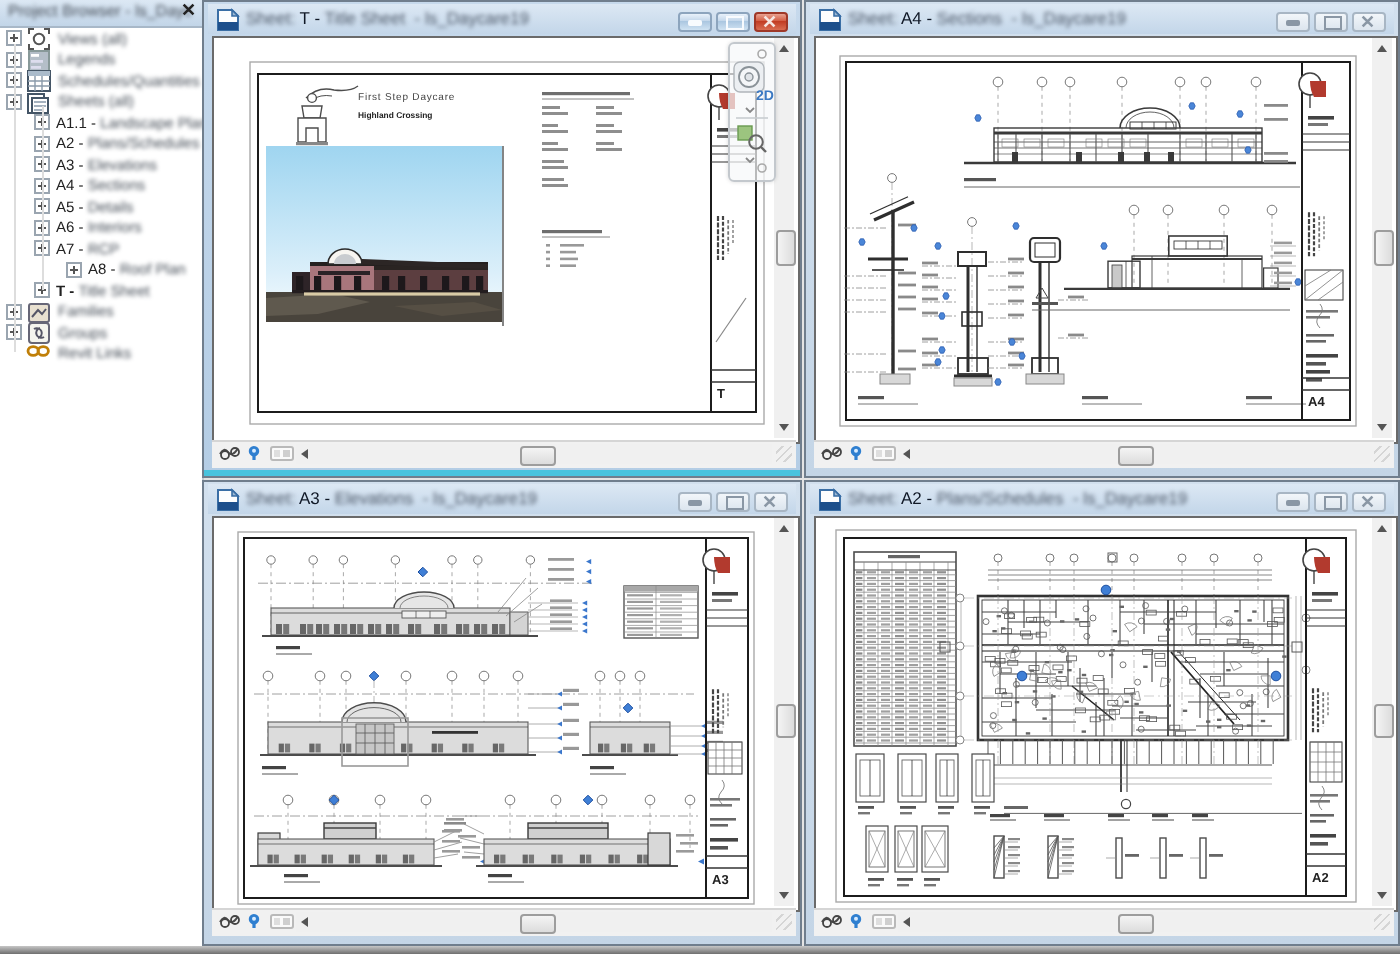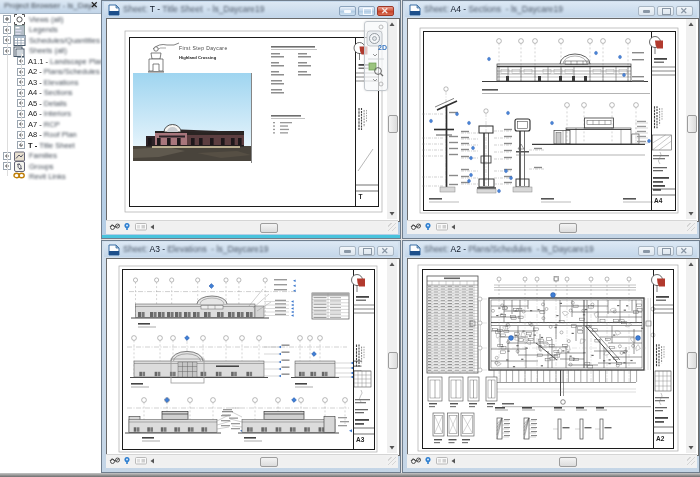--- a/index.html
+++ b/index.html
@@ -151,21 +151,21 @@
 
 <div class="abs" style="left:0;top:119.5px;width:101px;height:10px;">
       <svg width="9" height="9" style="position:absolute;left:17px;top:0.5px;">
         <rect x="0.5" y="0.5" width="7" height="7" fill="#fff" stroke="#9aa5b0"></rect>
         <line x1="2" y1="4" x2="6" y2="4" stroke="#555" stroke-width="1"></line>
         <line x1="4" y1="2" x2="4" y2="6" stroke="#555" stroke-width="1"></line>
       </svg>
       <span style="position:absolute;left:28px;top:0px;font-size:7.5px;color:#222;font-weight:normal;white-space:nowrap;">A7 - <span class="blur" style="font-weight:normal;">RCP</span></span>
     </div>
 
-<div class="abs" style="left:0;top:130.0px;width:101px;height:10px;">
+<div class="abs" style="left:16px;top:130.0px;width:101px;height:10px;">
       <svg width="9" height="9" style="position:absolute;left:17px;top:0.5px;">
         <rect x="0.5" y="0.5" width="7" height="7" fill="#fff" stroke="#9aa5b0"></rect>
         <line x1="2" y1="4" x2="6" y2="4" stroke="#555" stroke-width="1"></line>
         <line x1="4" y1="2" x2="4" y2="6" stroke="#555" stroke-width="1"></line>
       </svg>
       <span style="position:absolute;left:28px;top:0px;font-size:7.5px;color:#222;font-weight:normal;white-space:nowrap;">A8 - <span class="blur" style="font-weight:normal;">Roof Plan</span></span>
     </div>
 
 <div class="abs" style="left:0;top:140.5px;width:101px;height:10px;">
       <svg width="9" height="9" style="position:absolute;left:17px;top:0.5px;">

